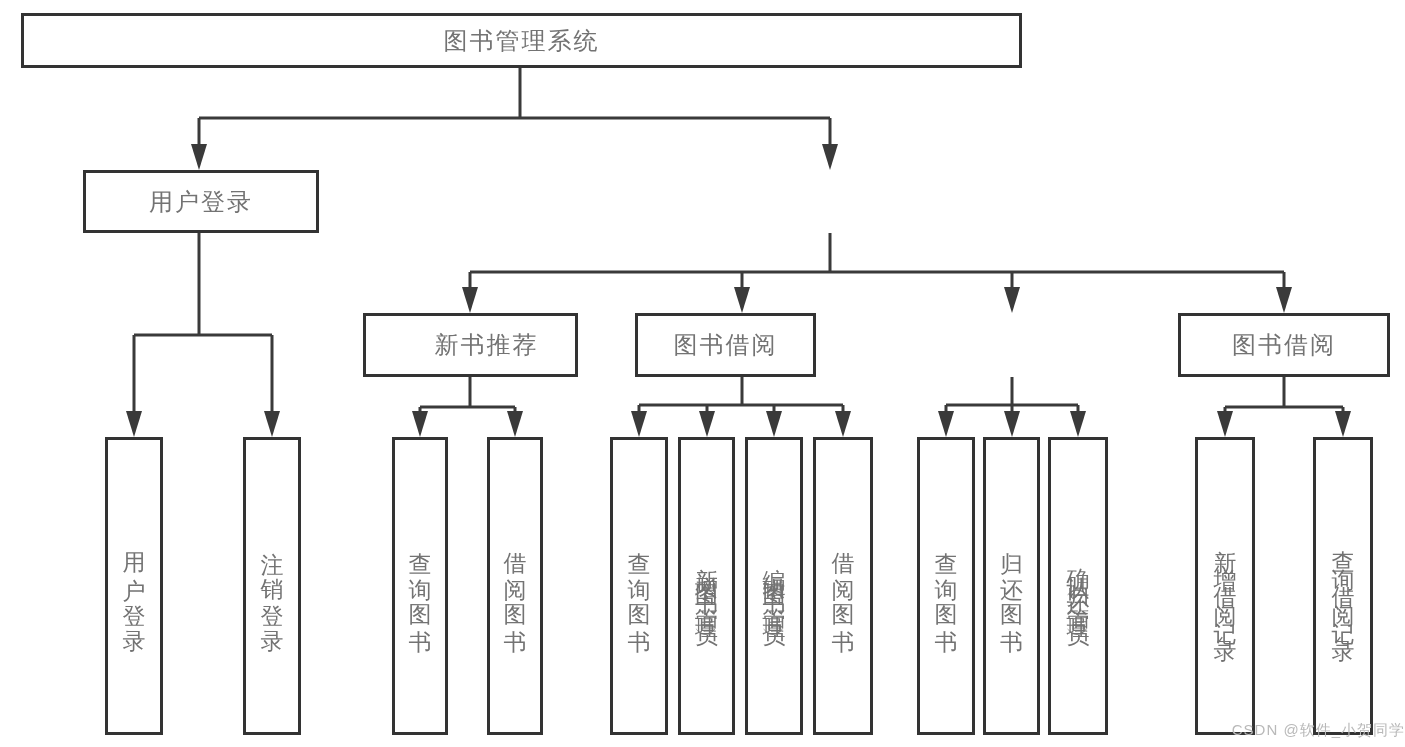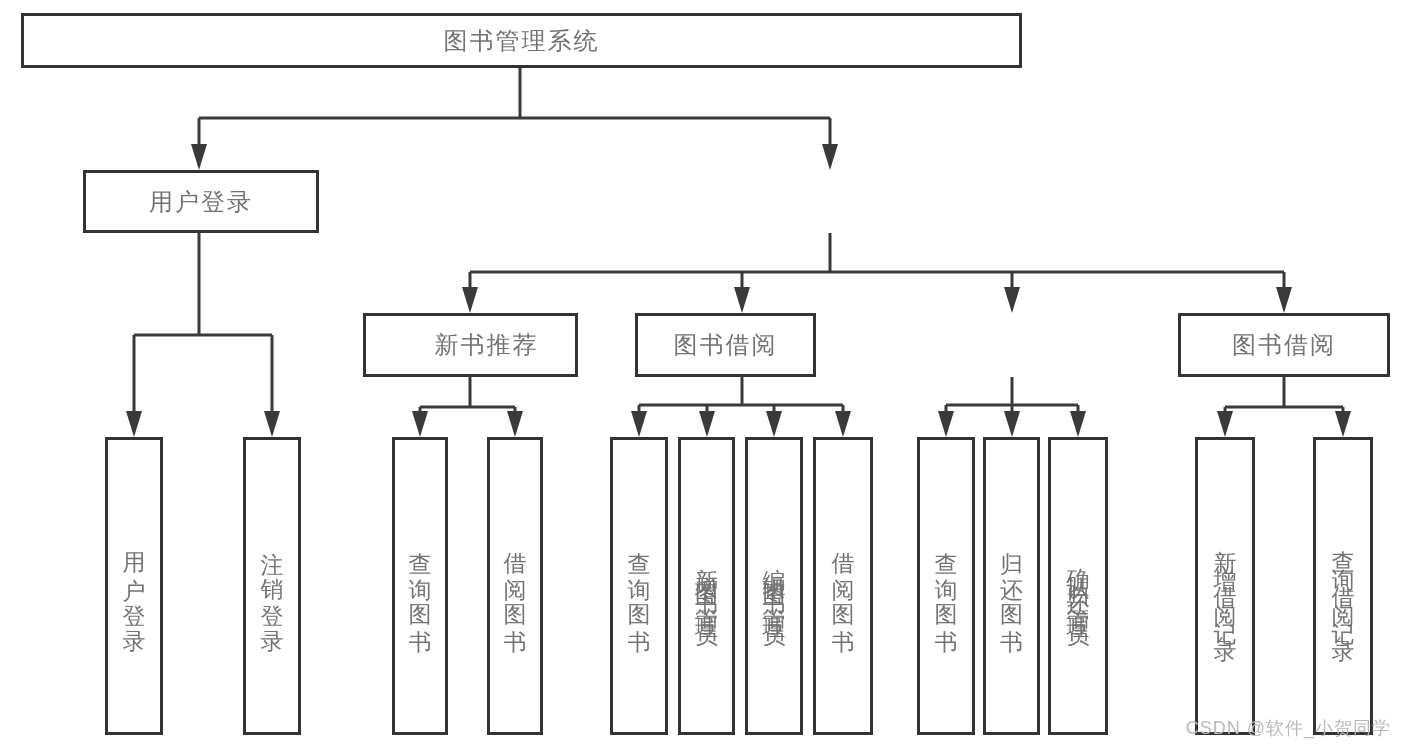--- a/index.html
+++ b/index.html
@@ -41,23 +41,23 @@
     writing-mode: vertical-rl;
     text-orientation: mixed;
     font-size: 23px;
     line-height: 1;
   }
   .sp-lg { letter-spacing: 26px; }
   .sp-md { letter-spacing: 18px; }
   .sp-sm { letter-spacing: 8px; }
   .watermark {
     position: absolute;
-    right: 14px;
+    right: 0;
     bottom: 7px;
-    font-size: 18px;
+    font-size: 15px;
     color: #b9b9b9;
     letter-spacing: 1px;
     z-index: 2;
     white-space: nowrap;
   }
 </style>
 </head>
 <body>
 
 <div class="canvas">

